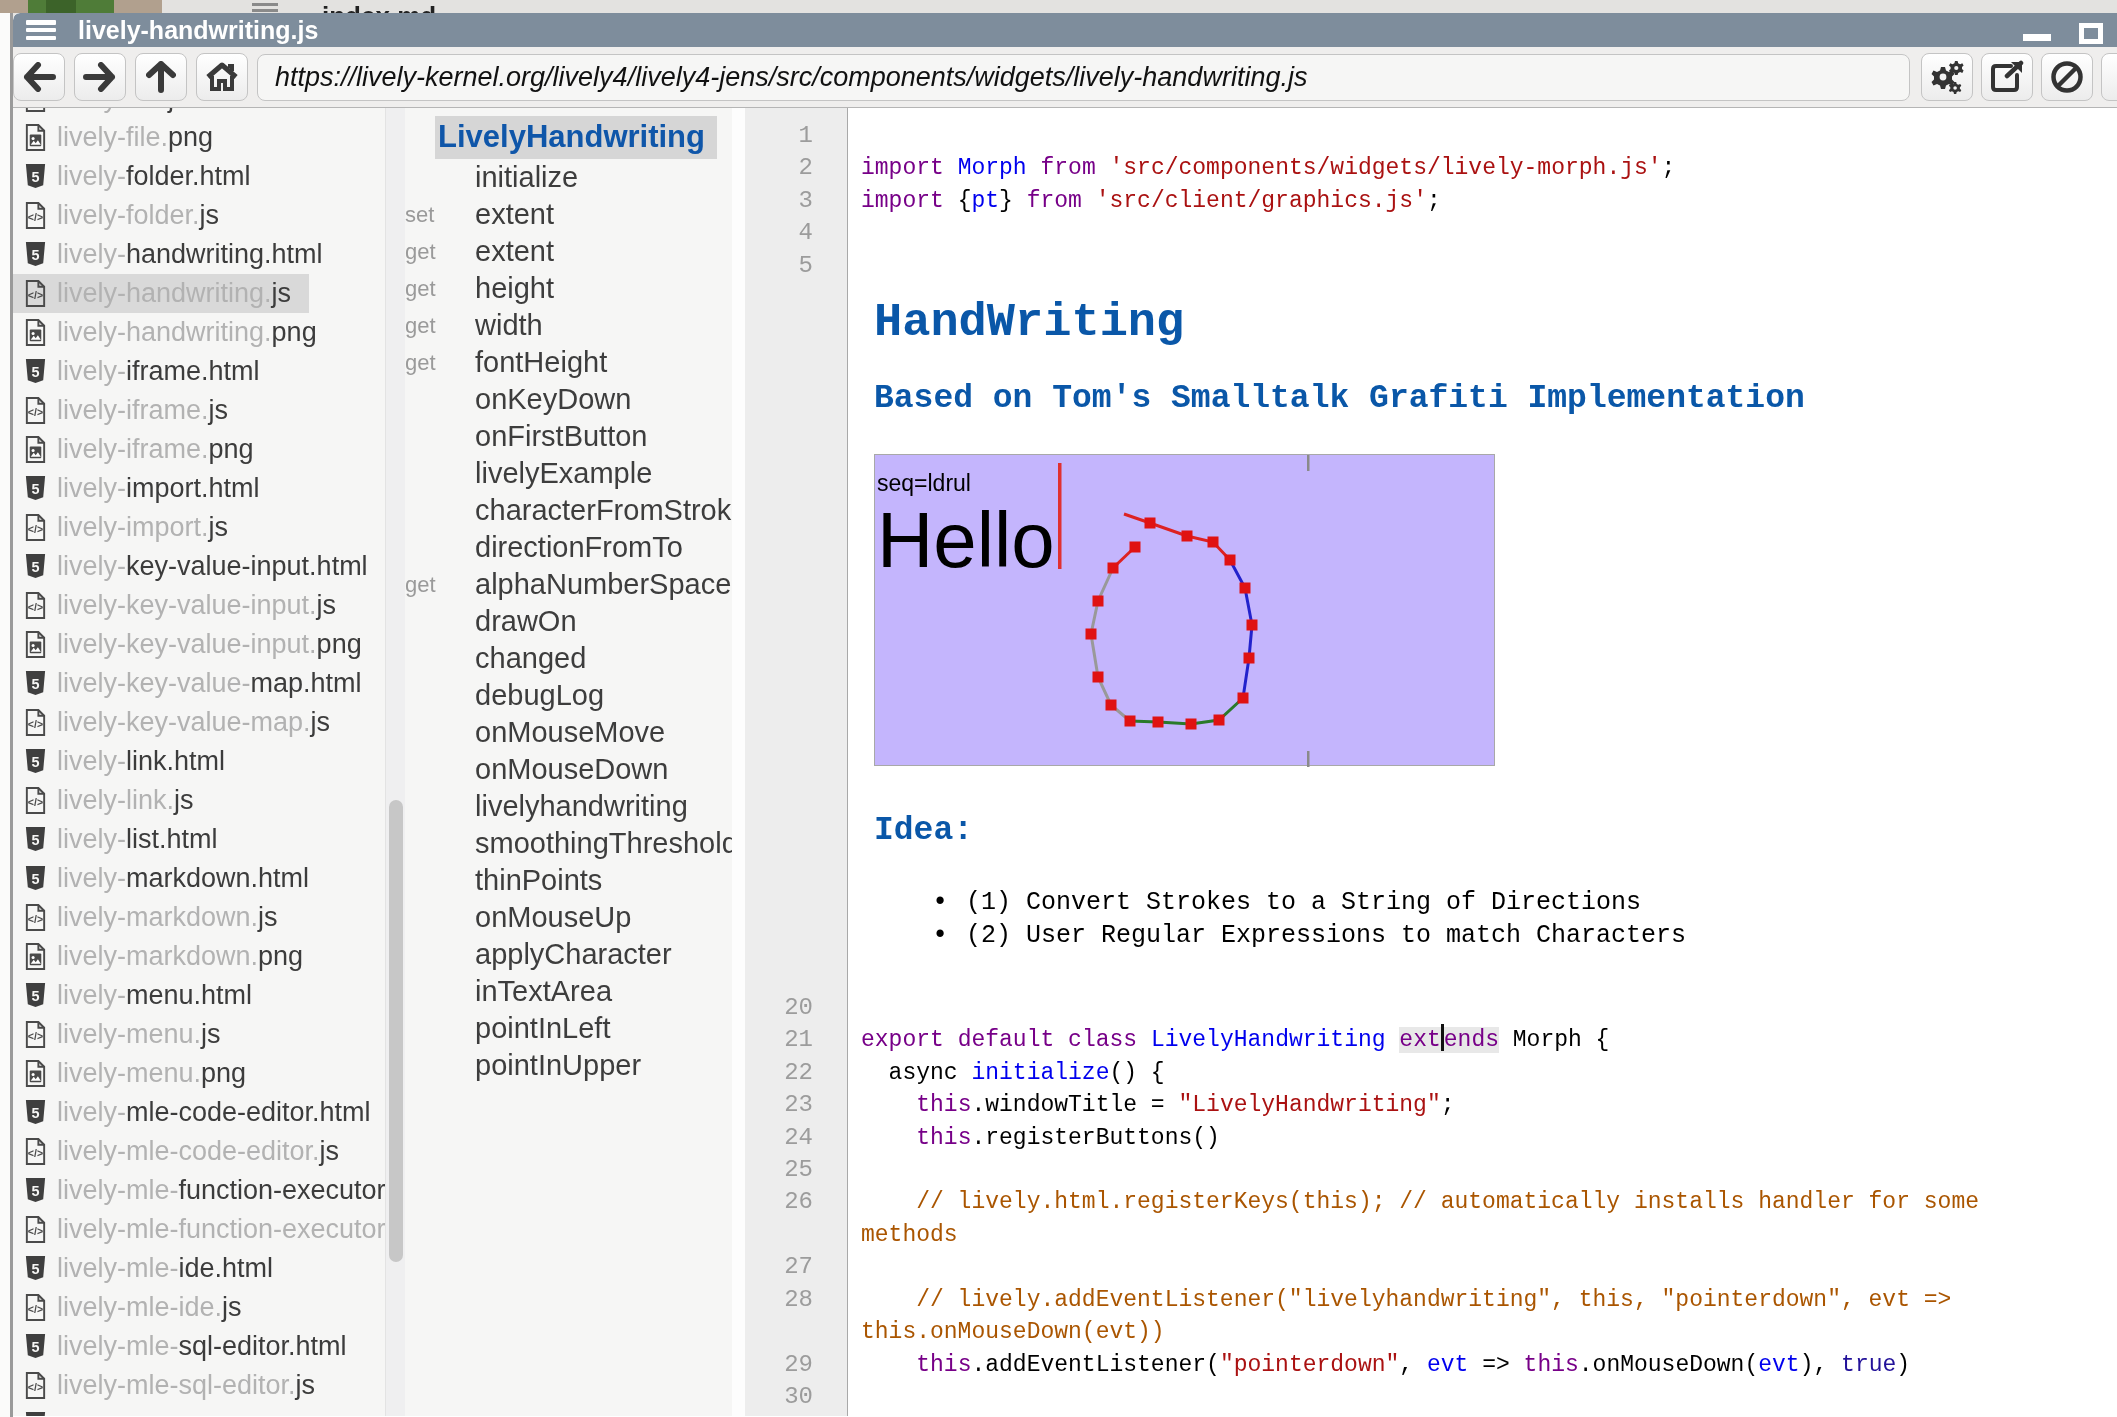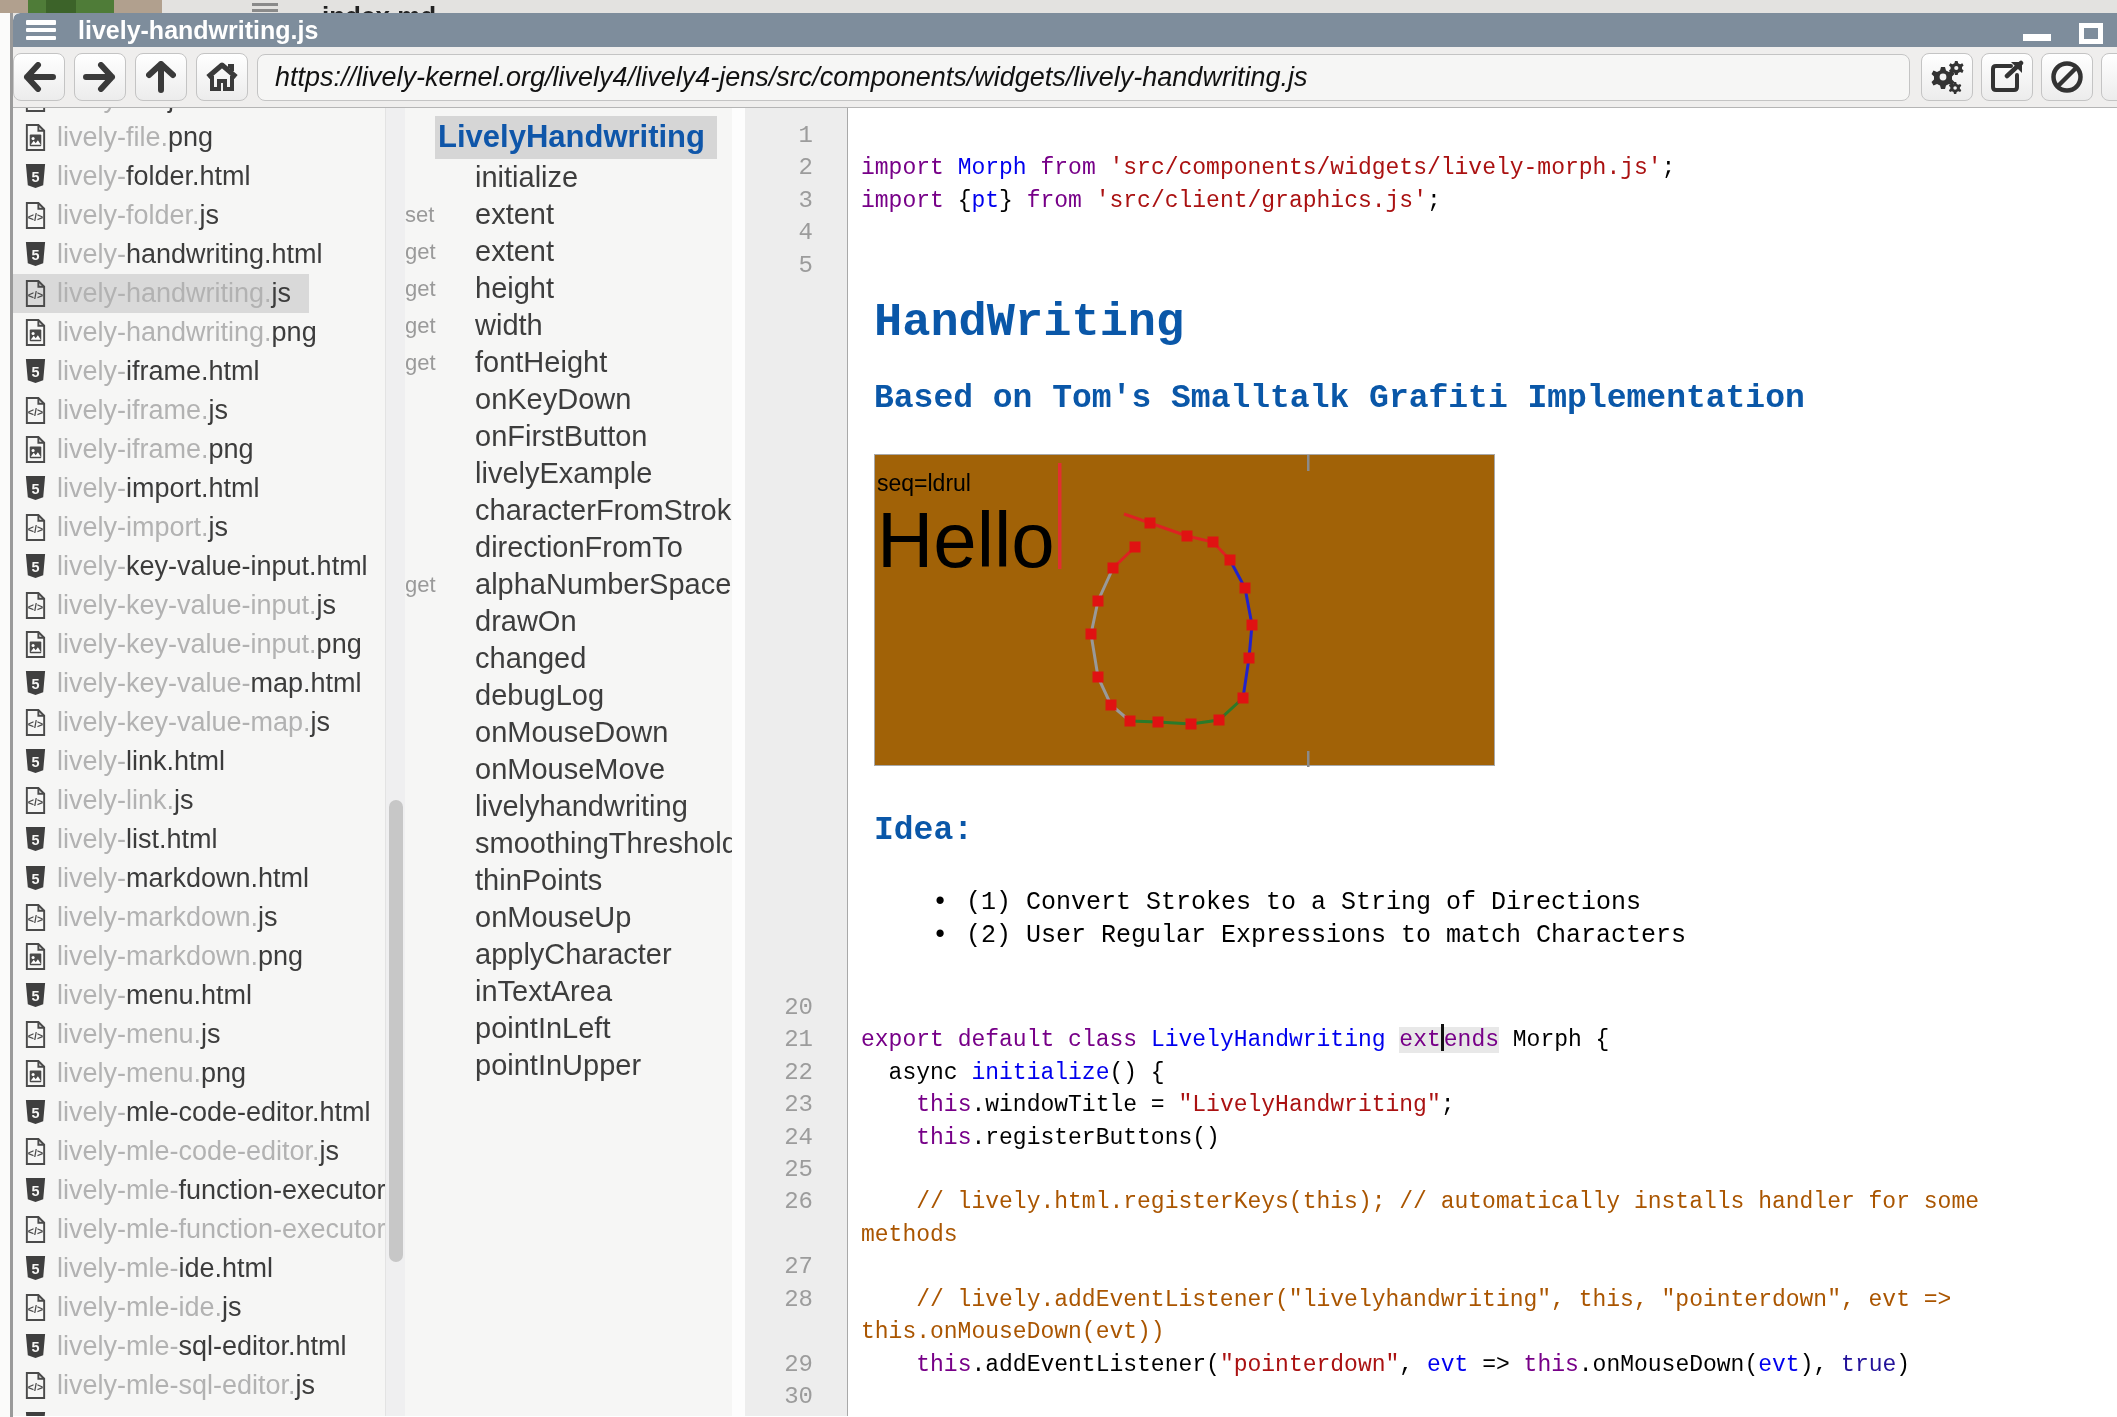--- a/index.html
+++ b/index.html
@@ -81,21 +81,21 @@
   .c-pl { color:#000; }
   .c-hl { background:#e8e8e8; }
   .caret { display:inline-block; width:0; border-left:3px solid #111; height:27px; vertical-align:-5px; }
 
   
   .md-content { padding:14px 0 40px 26px; }
   .md-h1 { font-size:47px; line-height:54px; font-weight:700; color:#0a57a8; margin-bottom:30px;
     font-family:"Liberation Mono","DejaVu Sans Mono",monospace; }
   .md-h2, .md-h3 { font-size:33px; line-height:38px; font-weight:700; color:#0a57a8; margin-bottom:36px;
     font-family:"Liberation Mono","DejaVu Sans Mono",monospace; }
-  .md-image { width:621px; height:312px; background:#a16207; border:1px solid #a8a8a8; margin-bottom:46px; }
+  .md-image { width:621px; height:312px; background:#c4b5fd; border:1px solid #a8a8a8; margin-bottom:46px; }
   .md-bullets { list-style:none; margin:0; padding:0; }
   .md-bullets li { position:relative; font-size:25px; line-height:33px; color:#000; padding-left:92px;
     font-family:"Liberation Mono","DejaVu Sans Mono",monospace; }
   .md-bullets li::before { content:"\2022"; position:absolute; left:58px; font-size:27px; }
 </style>
 </head>
 <body>
 
 <div class="desktop-strip">
   <div class="desktop-tan"></div>
@@ -521,25 +521,25 @@
           <div class="mrow">
             <span class="mpre"></span>
             <span class="mlab">changed</span>
           </div>
           <div class="mrow">
             <span class="mpre"></span>
             <span class="mlab">debugLog</span>
           </div>
           <div class="mrow">
             <span class="mpre"></span>
+            <span class="mlab">onMouseMove</span>
+          </div>
+          <div class="mrow">
+            <span class="mpre"></span>
             <span class="mlab">onMouseDown</span>
-          </div>
-          <div class="mrow">
-            <span class="mpre"></span>
-            <span class="mlab">onMouseMove</span>
           </div>
           <div class="mrow">
             <span class="mpre"></span>
             <span class="mlab">livelyhandwriting</span>
           </div>
           <div class="mrow">
             <span class="mpre"></span>
             <span class="mlab">smoothingThresholdSqua</span>
           </div>
           <div class="mrow">

